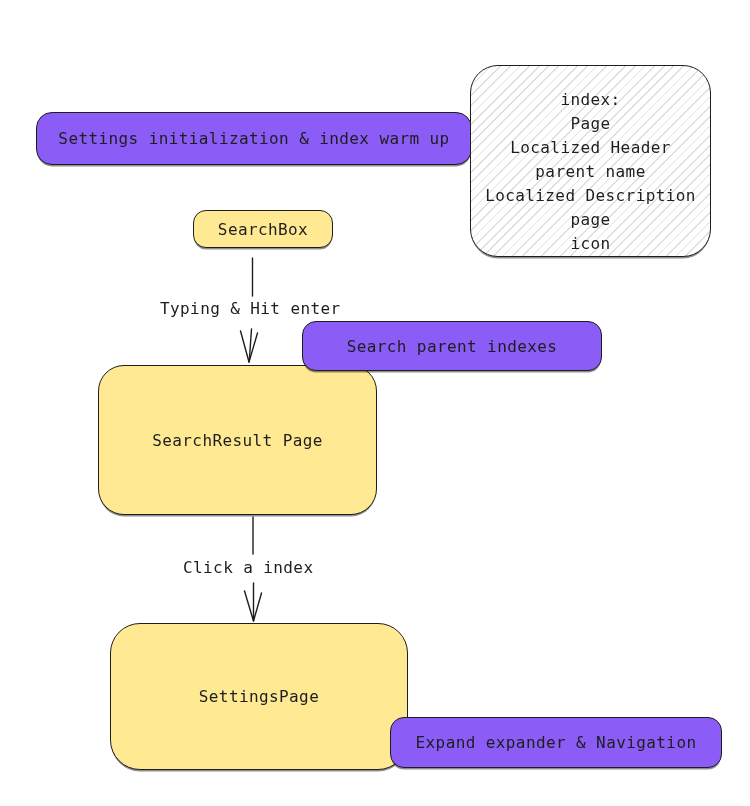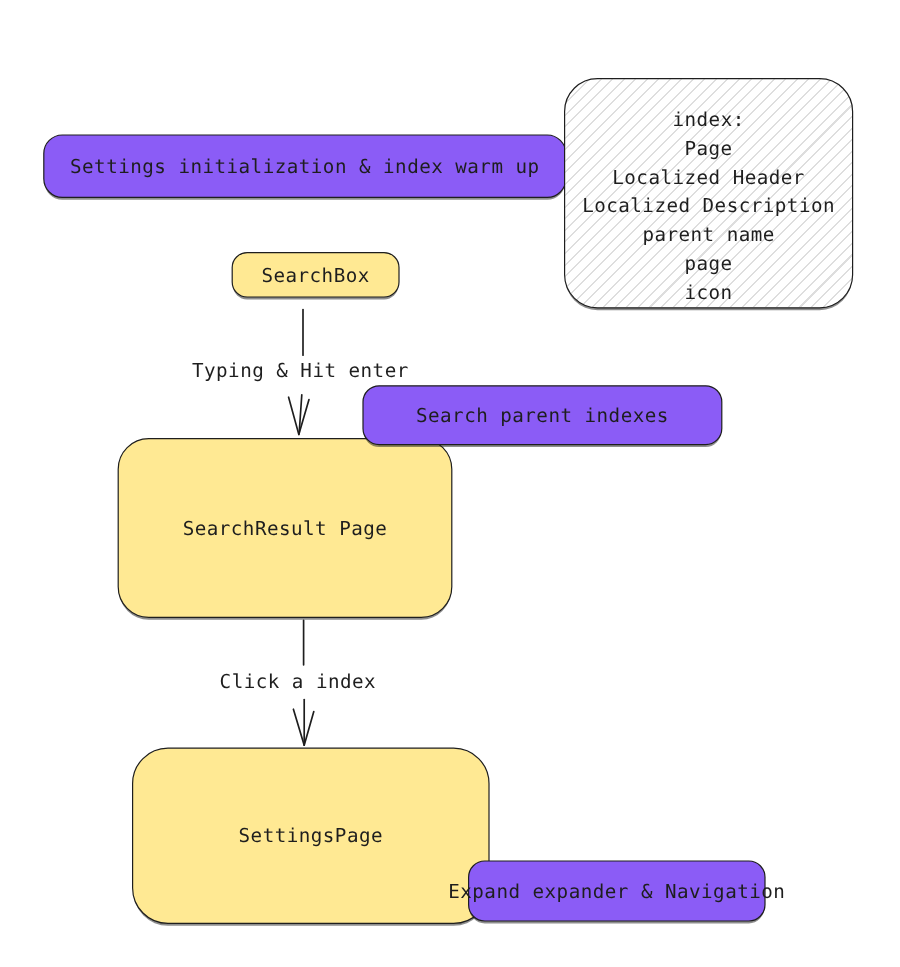--- a/index.html
+++ b/index.html
@@ -42,21 +42,21 @@
   }
 
   
   #settings-init  { left: 36px;  top: 112px; width: 436px; height: 53px;  border-radius: 16px; z-index: 1; }
   #index-note     { left: 470px; top: 65px;  width: 241px; height: 192px; border-radius: 28px; z-index: 2;
                     flex-direction: column; justify-content: flex-end; padding-top: 19px; }
   #search-box     { left: 193px; top: 210px; width: 140px; height: 38px;  border-radius: 13px; z-index: 1; }
   #search-within  { left: 302px; top: 321px; width: 300px; height: 50px;  border-radius: 14px; z-index: 3; }
   #search-result  { left: 98px;  top: 365px; width: 279px; height: 150px; border-radius: 26px; z-index: 2; }
   #settings-page  { left: 110px; top: 623px; width: 298px; height: 147px; border-radius: 30px; z-index: 1; }
-  #expand-nav     { left: 390px; top: 717px; width: 248px; height: 51px;  border-radius: 14px; z-index: 3; }
+  #expand-nav     { left: 390px; top: 717px; width: 332px; height: 51px;  border-radius: 14px; z-index: 3; }
 
   .index-line {
     height: 24px;
     line-height: 24px;
     text-align: center;
   }
   .edge-label {
     position: absolute;
     font-size: 16px;
     letter-spacing: 0.4px;
@@ -86,22 +86,22 @@
 <div id="canvas">
 
   <div class="node fill-grey" id="settings-init">
     <span>Settings initialization &amp; index warm up</span>
   </div>
 
   <div class="node fill-hatch" id="index-note">
     <div class="index-line">index:</div>
     <div class="index-line">Page</div>
     <div class="index-line">Localized Header</div>
+    <div class="index-line">parent name</div>
     <div class="index-line">Localized Description</div>
-    <div class="index-line">parent name</div>
     <div class="index-line">page</div>
     <div class="index-line">icon</div>
   </div>
 
   <div class="node fill-yellow" id="search-box">
     <span>SearchBox</span>
   </div>
 
   <div class="node fill-grey" id="search-within">
     <span>Search parent indexes</span>

